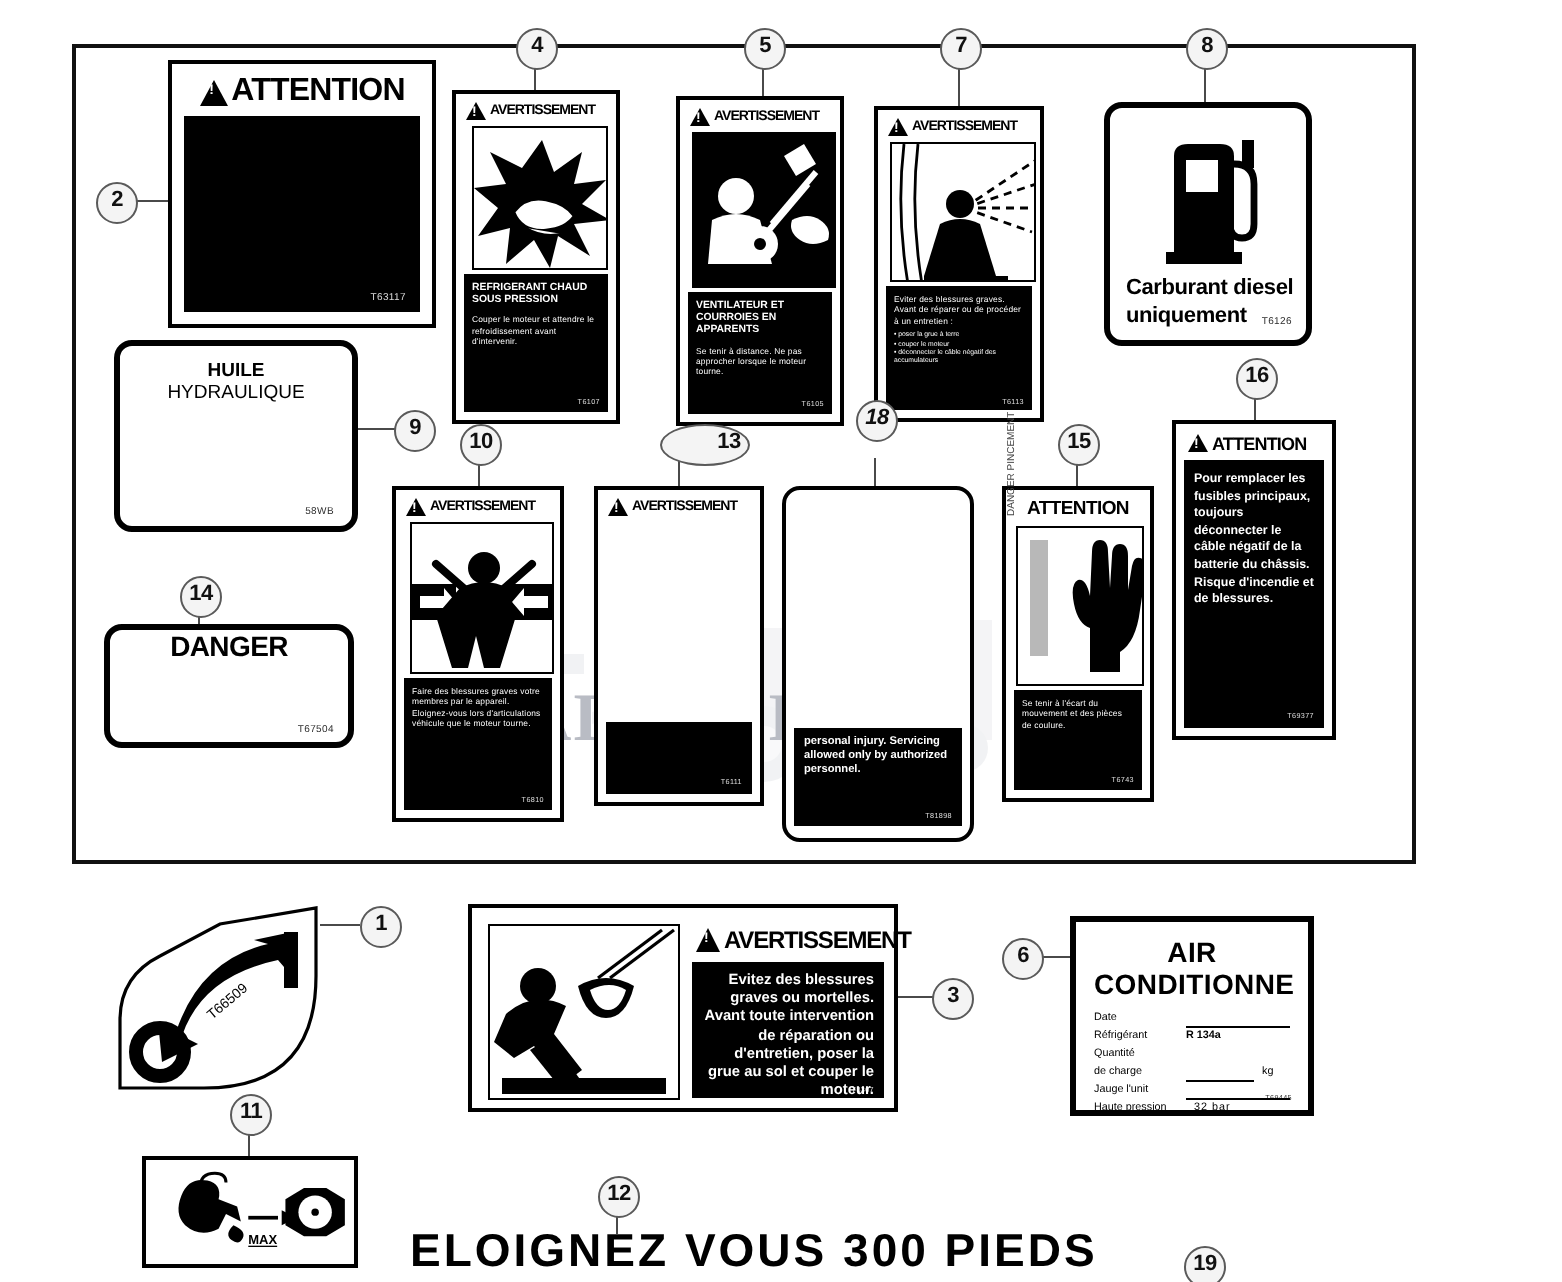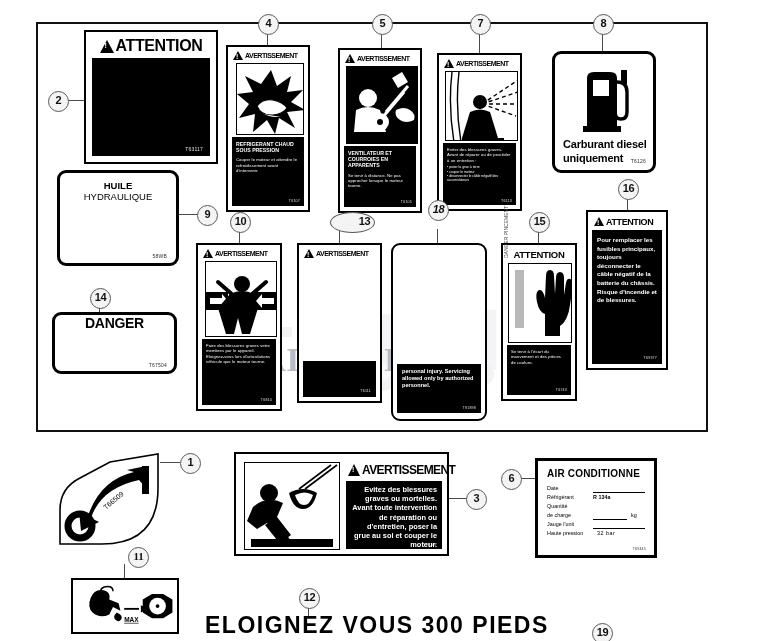--- a/index.html
+++ b/index.html
@@ -312,21 +312,21 @@
   <div class="abs" style="left:46px;top:452px;width:116px;height:96px;">
     <svg viewBox="0 0 116 96" width="116" height="96">
       <path d="M112 2 L112 36 Q112 92 56 92 L14 92 L14 58 Q14 36 34 26 L64 10 Z" fill="#fff" stroke="#000" stroke-width="1.6"></path>
       <path fill="#000" d="M96 14 l0 28 l7 0 l0 -28 z"></path>
       <circle cx="34" cy="74" r="12" fill="none" stroke="#000" stroke-width="7"></circle>
       <path fill="#000" d="M88 20 q-34 8 -46 44 l-9 -5 l2 20 l18 -9 l-8 -4 q10 -30 48 -38 l6 7 l1 -21 l-19 4 z"></path>
       <text x="60" y="58" font-family="Liberation Sans" font-size="7" fill="#000" transform="rotate(-40 60 58)">T66509</text>
     </svg>
   </div>
   <div class="lead v" style="left:124px;top:564px;height:14px;"></div>
-  <div class="cal" style="left:128px;top:547px;font-family:Liberation Serif, serif;">11</div>
+  <div class="cal" style="left:115px;top:547px;">11</div>
 
   <div class="decal" style="left:71px;top:578px;width:108px;height:56px;">
     <svg viewBox="0 0 108 56" width="104" height="52" style="margin:1px;">
       <path fill="#000" d="M16 18 q-4 10 2 16 q8 7 18 2 l4 -8 l8 4 l-2 -8 l-10 -4 q2 -8 -6 -10 q-10 -2 -14 8 z"></path>
       <path fill="none" stroke="#000" stroke-width="1.6" d="M26 14 q0 -8 8 -8 q6 0 6 5"></path>
       <path fill="#000" d="M44 34 q-5 5 -1 8 q4 3 6 -1 q2 -4 -5 -7 z"></path>
       <g stroke="#000" stroke-width="2">
           <path d="M52 30 L68 30"></path>
         </g>
       <path fill="#000" d="M70 26 l8 4 l-8 4 z"></path>
@@ -362,21 +362,21 @@
     </div>
     <div class="blk" style="position:absolute;left:110px;top:27px;right:5px;bottom:5px;padding:4px 5px;">
       <div style="font-size:7.4px;line-height:9.2px;font-weight:bold;text-align:right;">Evitez des blessures graves ou mortelles. Avant toute intervention de réparation ou d'entretien, poser la grue au sol et couper le moteur.</div>
       <div class="pn" style="position:absolute;right:5px;bottom:2px;">T3307</div>
     </div>
   </div>
 
   <div class="lead h" style="left:521px;top:478px;width:14px;"></div>
   <div class="cal" style="left:501px;top:469px;">6</div>
   <div class="decal thick" style="left:535px;top:458px;width:122px;height:100px;padding:7px 9px;">
-    <div style="text-align:left;font-size:10px;font-weight:bold;letter-spacing:.2px;margin-bottom:5px;">AIR CONDITIONNE</div>
+    <div style="text-align:center;font-size:14px;font-weight:bold;letter-spacing:.2px;margin-bottom:5px;">AIR CONDITIONNE</div>
 
     <div style="display:flex;align-items:flex-end;gap:4px;font-size:5.4px;line-height:9px;">
       <span style="width:42px;">Date</span>
       <span style="flex:1;border-bottom:1px solid #000;"></span>
     </div>
     <div style="display:flex;align-items:flex-end;gap:4px;font-size:5.4px;line-height:9px;">
       <span style="width:42px;">Réfrigérant</span>
       <span style="flex:1;font-weight:bold;">R 134a</span>
     </div>
     <div style="display:flex;align-items:flex-end;gap:4px;font-size:5.4px;line-height:9px;">

